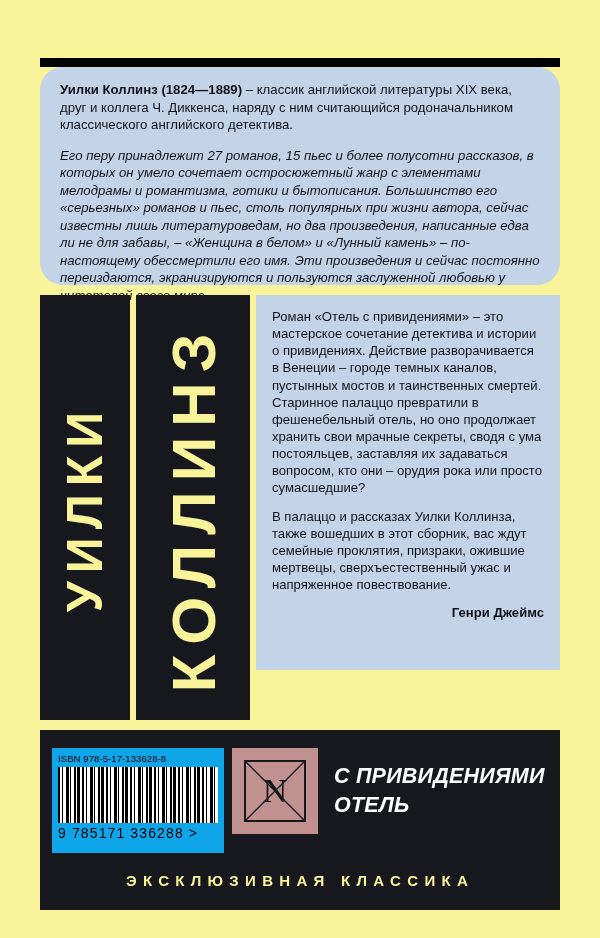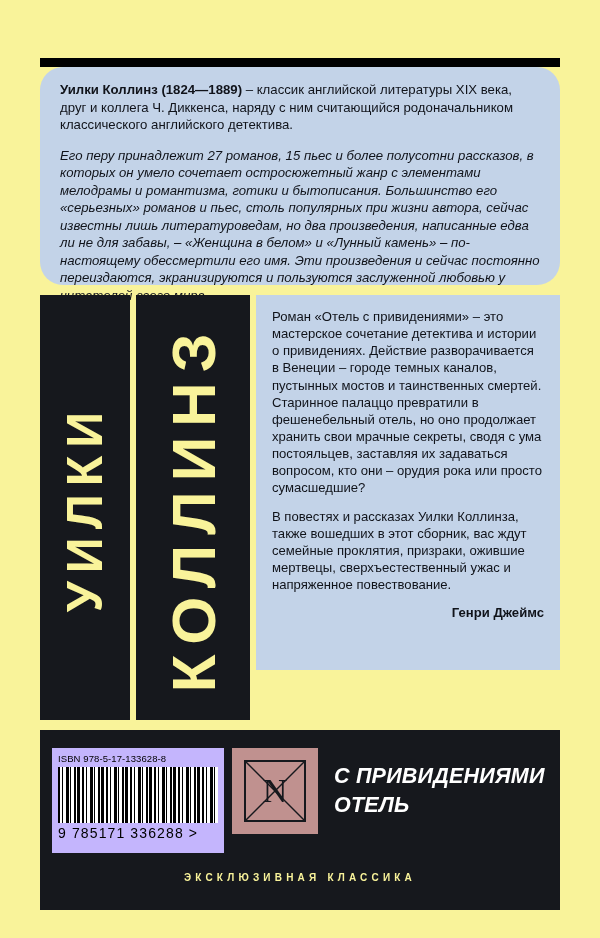--- a/index.html
+++ b/index.html
@@ -118,21 +118,21 @@
     background: #16181d;
   }
 
   
   .barcode-box {
     position: absolute;
     left: 52px;
     top: 748px;
     width: 172px;
     height: 105px;
-    background: #c4b5fd;
+    background: #0ea5e9;
     box-sizing: border-box;
     padding: 5px 6px 2px 6px;
   }
   .isbn-text {
     font-size: 9.5px;
     color: #000;
     font-family: "Liberation Sans", sans-serif;
     letter-spacing: 0.01em;
     margin-bottom: 3px;
   }
@@ -187,21 +187,21 @@
 
   
   .series {
     position: absolute;
     left: 40px;
     top: 872px;
     width: 520px;
     text-align: center;
     color: #f9f39a;
     font-weight: bold;
-    font-size: 10px;
+    font-size: 15px;
     letter-spacing: 0.42em;
   }
 </style>
 </head>
 <body>
 
 <div class="page">
 
   <div class="top-bar"></div>
 
@@ -213,21 +213,21 @@
   <div class="author-block author-first">
     <span class="vert-text">УИЛКИ</span>
   </div>
 
   <div class="author-block author-last">
     <span class="vert-text">КОЛЛИНЗ</span>
   </div>
 
   <div class="desc">
     <p>Роман «Отель с привидениями» – это мастерское сочетание детектива и истории о привидениях. Действие разворачивается в Венеции – городе темных каналов, пустынных мостов и таинственных смертей. Старинное палаццо превратили в фешенебельный отель, но оно продолжает хранить свои мрачные секреты, сводя с ума постояльцев, заставляя их задаваться вопросом, кто они – орудия рока или просто сумасшедшие?</p>
-    <p>В повестях и рассказах Уилки Коллинза, также вошедших в этот сборник, вас ждут семейные проклятия, призраки, ожившие мертвецы, сверхъестественный ужас и напряженное повествование.</p>
+    <p>В палаццо и рассказах Уилки Коллинза, также вошедших в этот сборник, вас ждут семейные проклятия, призраки, ожившие мертвецы, сверхъестественный ужас и напряженное повествование.</p>
     <p class="attrib">Генри Джеймс</p>
   </div>
 
   <div class="bottom-panel"></div>
 
   <div class="barcode-box">
     <div class="isbn-text">ISBN 978-5-17-133628-8</div>
     <div class="bars"></div>
     <div class="barcode-digits">9 785171 336288 &gt;</div>
   </div>

